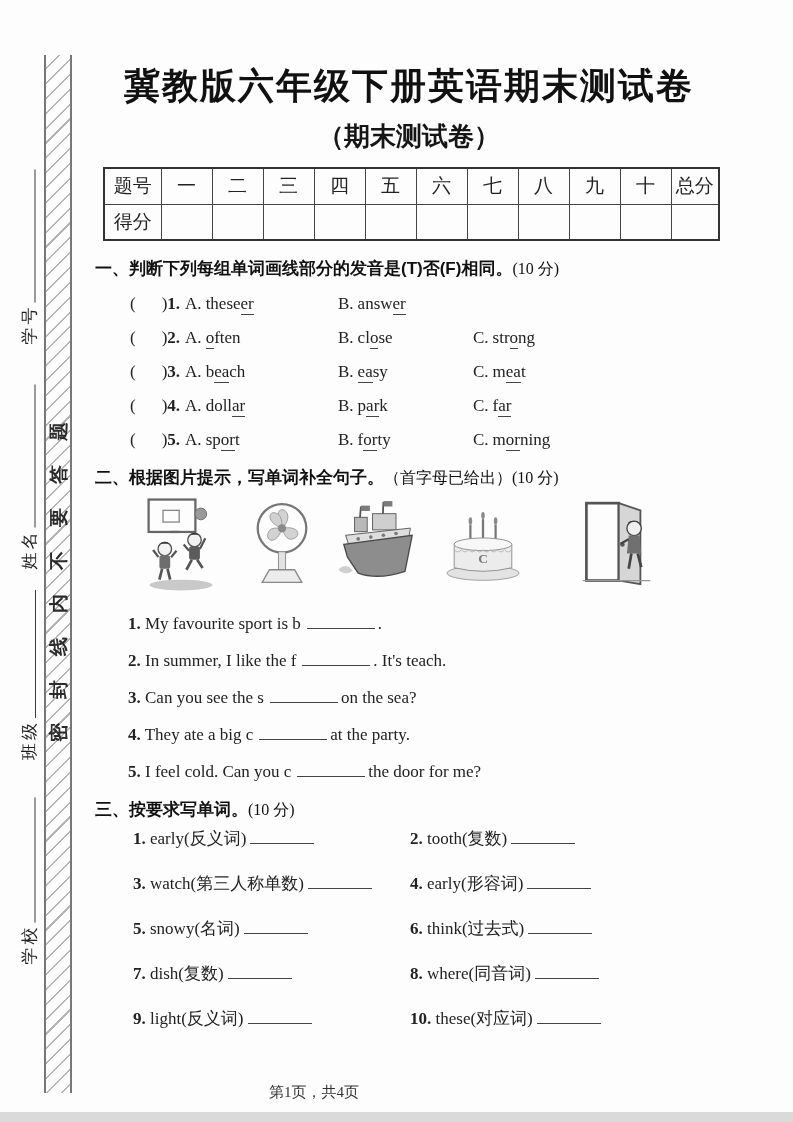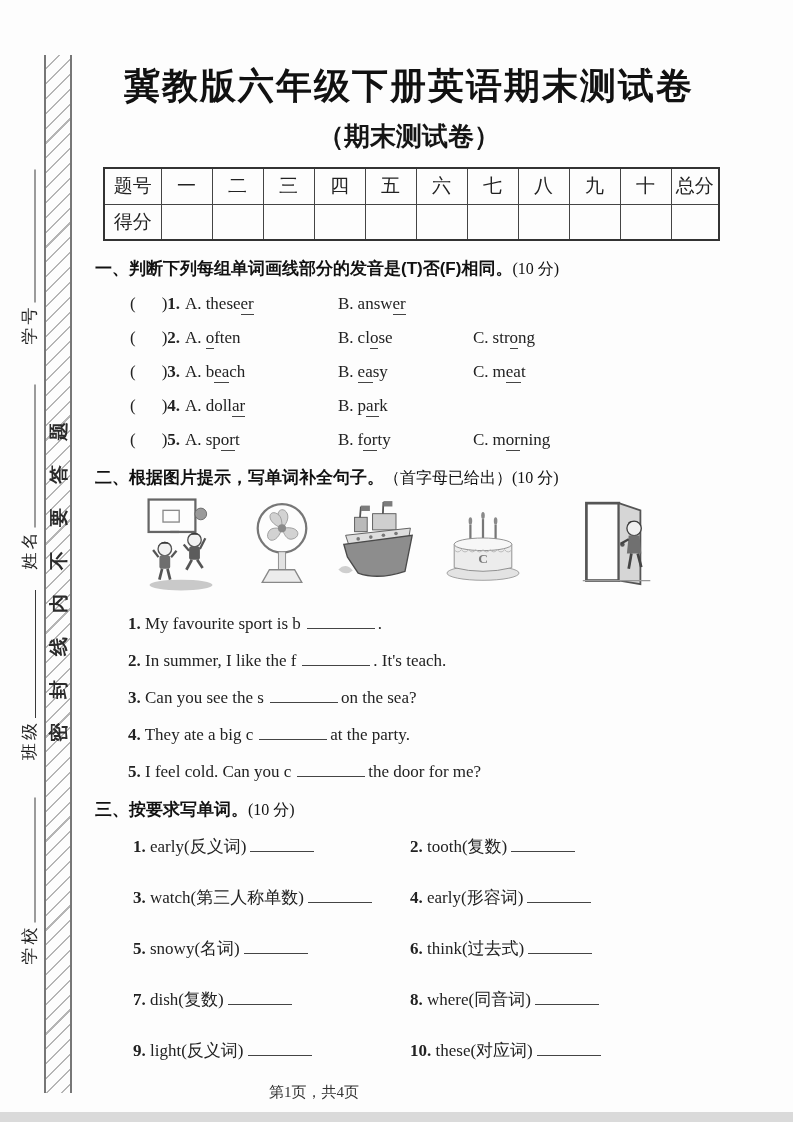--- a/index.html
+++ b/index.html
@@ -82,22 +82,22 @@
   .pic { position:absolute; top:0; width:90px; height:100px; }
   .p1{left:50px;} .p2{left:142px;} .p3{left:238px;} .p4{left:343px;} .p5{left:468px;}
   .s2-row { padding-left:33px; margin-top:17px; font-size:17px; }
   .blank {
     display:inline-block; width:68px; border-bottom:1.4px solid #444;
     height:15px; margin:0 3px 0 6px; vertical-align:baseline;
   }
 
   
   .s3-grid {
-    margin-top:14px; padding-left:38px;
-    display:grid; grid-template-columns:277px auto; row-gap:28px;
+    margin-top:6px; padding-left:38px;
+    display:grid; grid-template-columns:277px auto; row-gap:22px;
     font-size:17px;
   }
   .blank3 {
     display:inline-block; width:64px; border-bottom:1.4px solid #444;
     height:15px; margin-left:4px; vertical-align:baseline;
   }
 
   .page-footer {
     position:absolute; left:0; top:1083px; width:628px;
     text-align:center; font-size:15px; color:#333;
@@ -203,20 +203,21 @@
     </span>
     <span class="cellB"><span class="letter">B.</span><span><span></span><span class="u">ea</span><span>sy</span></span></span>
     <span class="cellC"><span class="letter">C.</span><span><span>m</span><span class="u">ea</span><span>t</span></span></span>
   </div>
 
   <div class="s1-row">
     <span class="cellA">
       <span><span>(</span><span class="pgap"></span><span>)</span></span><span class="bn">4.</span><span class="letter">A.</span><span><span>doll</span><span class="u">ar</span><span></span></span>
     </span>
     <span class="cellB"><span class="letter">B.</span><span><span>p</span><span class="u">ar</span><span>k</span></span></span>
+    <span class="cellC"><span class="letter">C.</span><span><span>f</span><span class="u">ar</span><span></span></span></span>
   </div>
 
   <div class="s1-row">
     <span class="cellA">
       <span><span>(</span><span class="pgap"></span><span>)</span></span><span class="bn">5.</span><span class="letter">A.</span><span><span>sp</span><span class="u">or</span><span>t</span></span>
     </span>
     <span class="cellB"><span class="letter">B.</span><span><span>f</span><span class="u">or</span><span>ty</span></span></span>
     <span class="cellC"><span class="letter">C.</span><span><span>m</span><span class="u">or</span><span>ning</span></span></span>
   </div>
 

